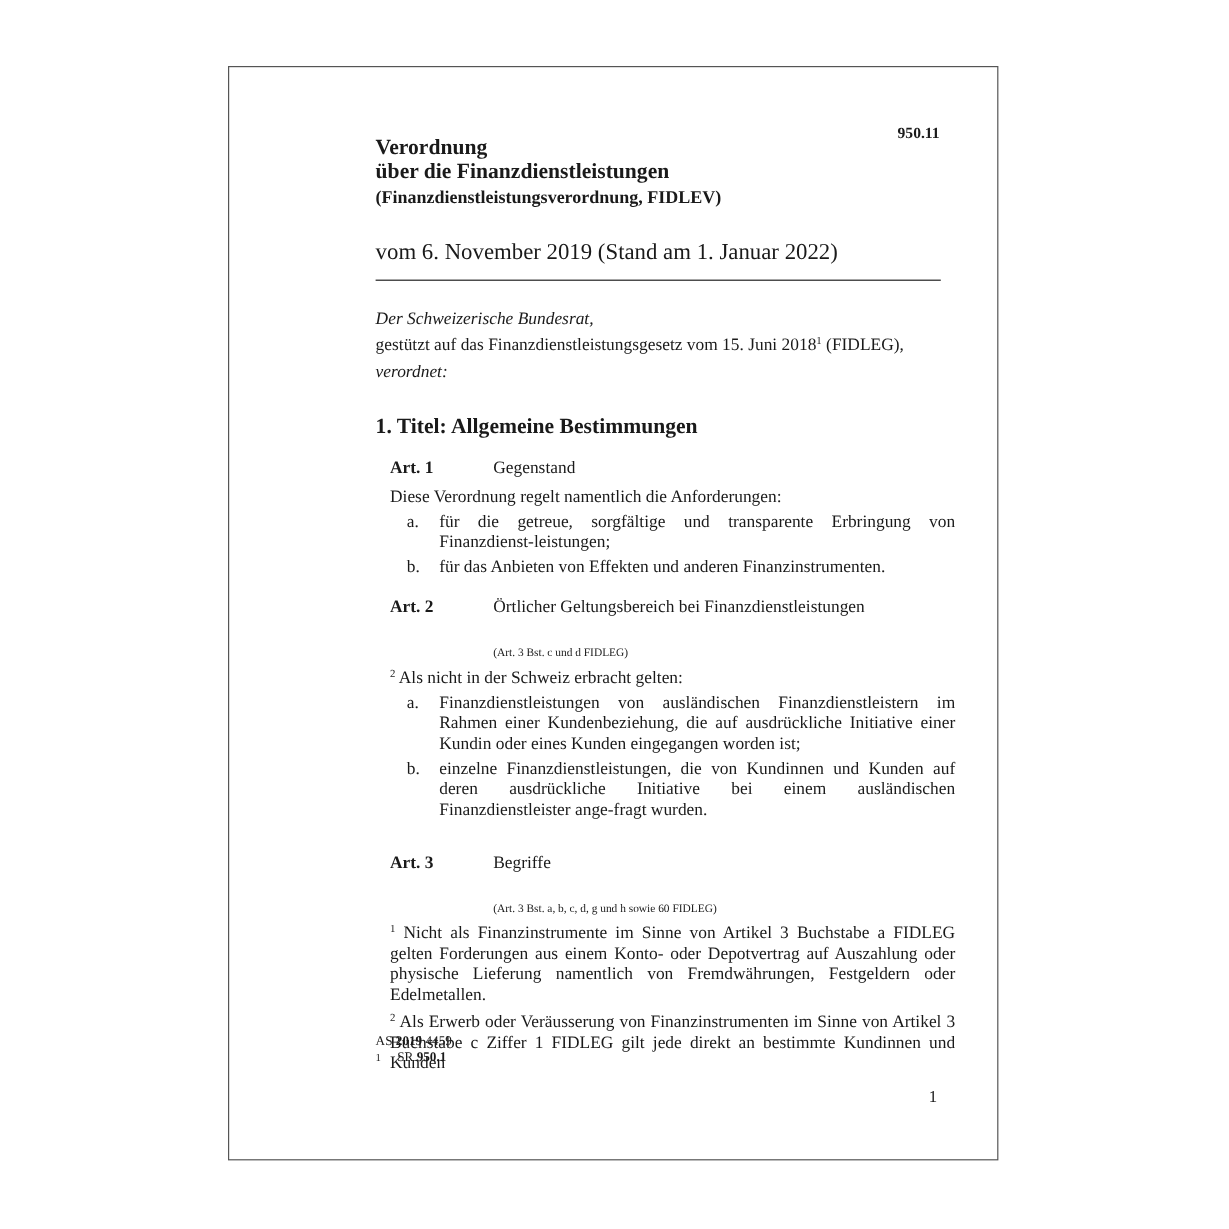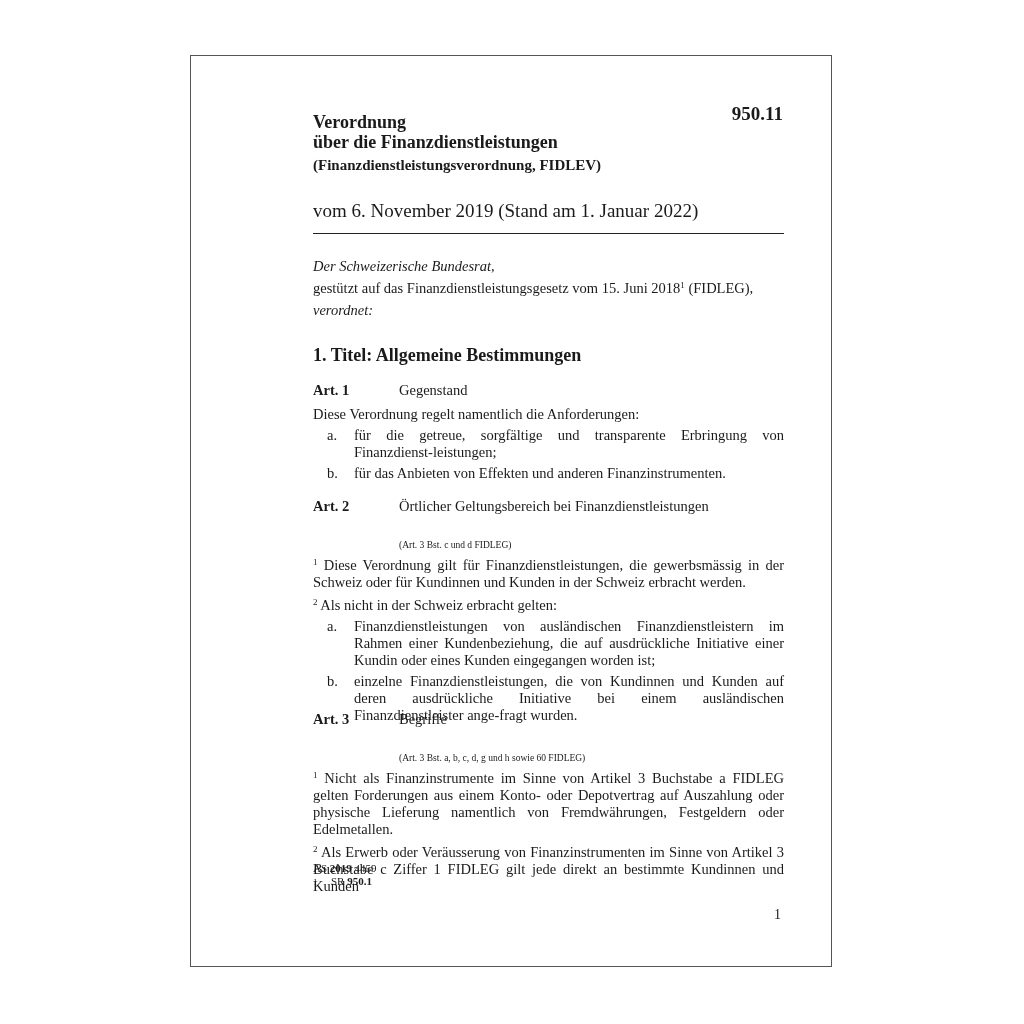--- a/index.html
+++ b/index.html
@@ -21,21 +21,21 @@
       top: 55px;
       width: 642px;
       height: 912px;
       border: 1.5px solid #555;
       box-sizing: border-box;
       background: #fff;
     }
     .abs { position: absolute; }
     .sr-number {
       left: 540px; top: 47px;
-      font-weight: bold; font-size: 19px;
+      font-weight: bold; font-size: 13px;
       width: 52px; text-align: right;
       white-space: nowrap;
     }
     .title-block {
       left: 122px; top: 56px;
       font-weight: bold; font-size: 18px; line-height: 20px;
     }
     .title-short {
       left: 122px; top: 100px;
       font-weight: bold; font-size: 15px; line-height: 18px;
@@ -54,21 +54,21 @@
       font-size: 14.5px; line-height: 22px;
       width: 480px;
     }
     .preamble .it { font-style: italic; }
     sup { font-size: 9px; vertical-align: 5px; line-height: 0; }
     .chapter-title {
       left: 122px; top: 289px;
       font-weight: bold; font-size: 18px;
     }
     .article {
-      left: 122px;
+      left: 134px;
       width: 471px;
       font-size: 14.5px;
       line-height: 17px;
     }
     .art-head {
       display: flex;
       align-items: baseline;
       font-size: 14.5px;
     }
     .art-num {
@@ -158,21 +158,20 @@
       </div>
     </div>
   </div>
 
   <div class="abs article" style="top:442px;">
     <div class="art-head">
       <span class="art-num">Art. 2</span>
       <span>Örtlicher Geltungsbereich bei Finanzdienstleistungen</span>
     </div>
     <div class="art-ref">(Art. 3 Bst. c und d FIDLEG)</div>
-    <div class="para"><sup>1</sup> <span>Diese Verordnung gilt für Finanzdienstleistungen, die gewerbsmässig in der Schweiz oder für Kundinnen und Kunden in der Schweiz erbracht werden.</span></div>
     <div class="para"><sup>2</sup> <span>Als nicht in der Schweiz erbracht gelten:</span></div>
     <div class="list">
       <div class="list-item">
         <span class="list-letter">a.</span>
         <span class="list-text">Finanzdienstleistungen von ausländischen Finanzdienstleistern im Rahmen einer Kundenbeziehung, die auf ausdrückliche Initiative einer Kundin oder eines Kunden eingegangen worden ist;</span>
       </div>
       <div class="list-item">
         <span class="list-letter">b.</span>
         <span class="list-text">einzelne Finanzdienstleistungen, die von Kundinnen und Kunden auf deren ausdrückliche Initiative bei einem ausländischen Finanzdienstleister ange-fragt wurden.</span>
       </div>

